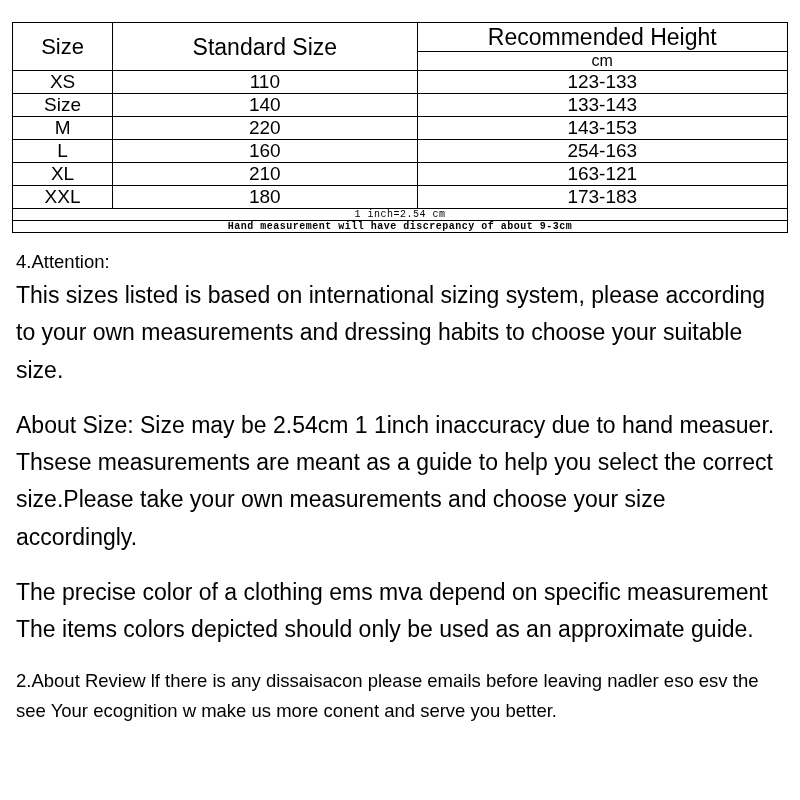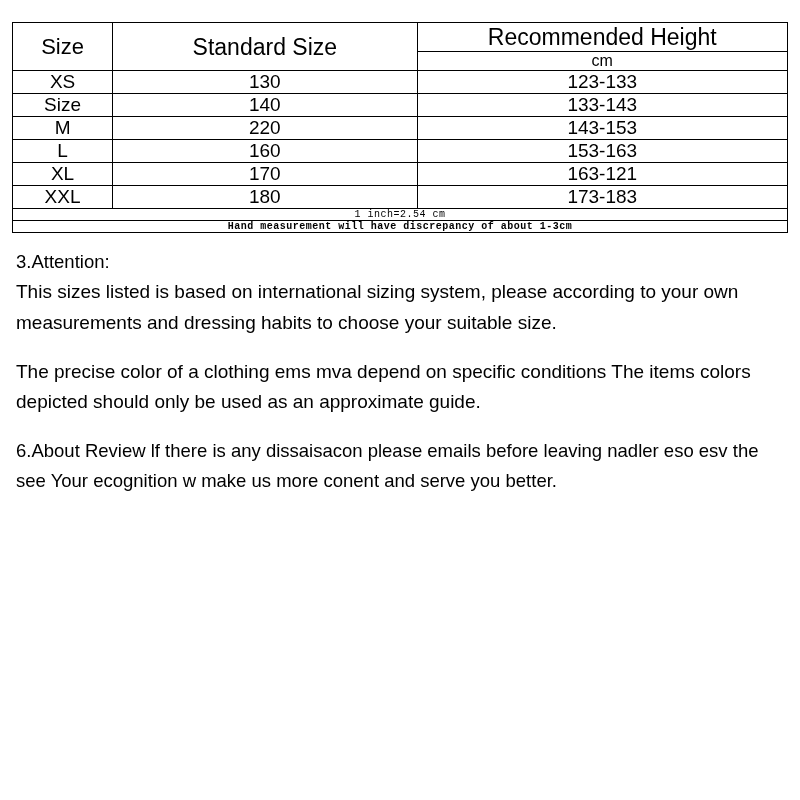--- a/index.html
+++ b/index.html
@@ -76,21 +76,21 @@
     box-sizing: border-box;
   }
   .note-block {
     margin-bottom: 18px;
   }
   .note-head {
     font-size: 18.5px;
     line-height: 1.62;
   }
   .note-body {
-    font-size: 19px;
+    font-size: 23px;
     line-height: 1.62;
   }
   .note-block:last-child { margin-bottom: 0; }
 </style>
 </head>
 <body>
 
 <div class="page">
 
   <table class="size-table">
@@ -104,66 +104,67 @@
         <td class="hdr-size" rowspan="2">Size</td>
         <td class="hdr-cell" rowspan="2">Standard Size</td>
         <td class="hdr-cell">Recommended Height</td>
       </tr>
       <tr>
         <td class="unit-cell">cm</td>
       </tr>
 
       <tr>
         <td class="data-cell">XS</td>
-        <td class="data-cell">130</td>
+        <td class="data-cell">110</td>
         <td class="data-cell">123-133</td>
       </tr>
       <tr>
         <td class="data-cell">Size</td>
         <td class="data-cell">140</td>
         <td class="data-cell">133-143</td>
       </tr>
       <tr>
         <td class="data-cell">M</td>
         <td class="data-cell">220</td>
         <td class="data-cell">143-153</td>
       </tr>
       <tr>
         <td class="data-cell">L</td>
         <td class="data-cell">160</td>
-        <td class="data-cell">153-163</td>
+        <td class="data-cell">254-163</td>
       </tr>
       <tr>
         <td class="data-cell">XL</td>
-        <td class="data-cell">170</td>
+        <td class="data-cell">210</td>
         <td class="data-cell">163-121</td>
       </tr>
       <tr>
         <td class="data-cell">XXL</td>
         <td class="data-cell">180</td>
         <td class="data-cell">173-183</td>
       </tr>
 
       <tr>
         <td class="note-cell" colspan="3">1 inch=2.54 cm</td>
       </tr>
       <tr>
-        <td class="note-cell bold" colspan="3">Hand measurement will have discrepancy of about 1-3cm</td>
+        <td class="note-cell bold" colspan="3">Hand measurement will have discrepancy of about 9-3cm</td>
       </tr>
     </tbody>
   </table>
 
   <div class="notes">
     <div class="note-block">
-      <div class="note-head">3.Attention:</div>
+      <div class="note-head">4.Attention:</div>
       <div class="note-body">This sizes listed is based on international sizing system, please according to your own measurements and dressing   habits to choose your suitable size.</div>
     </div>
     <div class="note-block">
+      <div class="note-body">About Size: Size may be 2.54cm 1 1inch inaccuracy due to hand measuer. Thsese measurements are meant as a   guide to help you select the correct size.Please take your own measurements and choose your size accordingly.</div>
     </div>
     <div class="note-block">
-      <div class="note-body">The precise color of a clothing ems mva depend on specific conditions The items colors depicted should only be   used as an approximate guide.</div>
+      <div class="note-body">The precise color of a clothing ems mva depend on specific measurement The items colors depicted should only be   used as an approximate guide.</div>
     </div>
     <div class="note-block">
-      <div class="note-head">6.About Review lf there is any dissaisacon please emails before leaving nadler eso esv the see Your ecognition w   make us more conent and serve you better.</div>
+      <div class="note-head">2.About Review lf there is any dissaisacon please emails before leaving nadler eso esv the see Your ecognition w   make us more conent and serve you better.</div>
     </div>
   </div>
 
 </div>
 
 </body></html>

